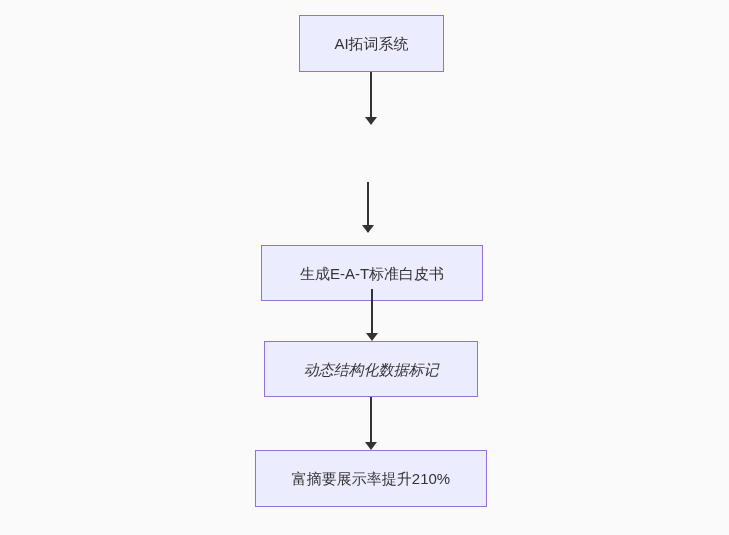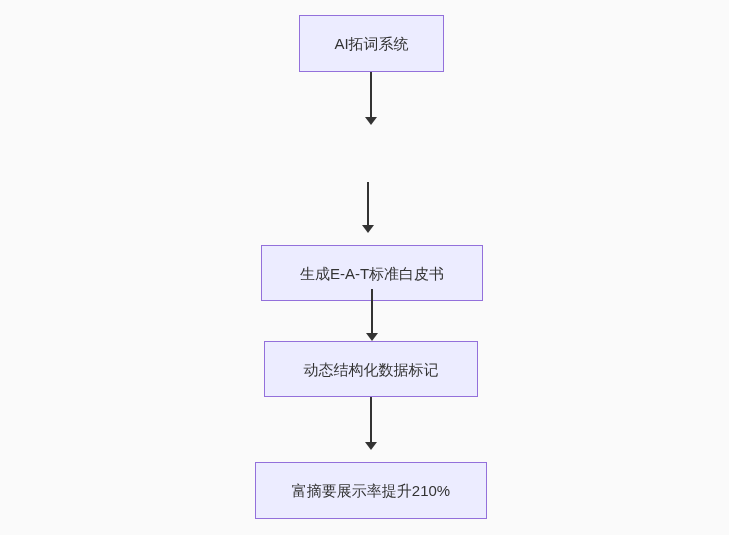--- a/index.html
+++ b/index.html
@@ -48,22 +48,22 @@
     width: 0;
     height: 0;
     border-left: 6px solid transparent;
     border-right: 6px solid transparent;
     border-top: 8px solid var(--arrow);
   }
   
   .node-0 { left: 299px; top: 15px;  width: 145px; height: 57px; }
   .node-1 { left: 274px; top: 125px; width: 189px; height: 57px; }
   .node-2 { left: 261px; top: 233px; width: 222px; height: 56px; margin-top: 12px; }
-  .node-3 { left: 264px; top: 341px; width: 214px; height: 56px; }
-  .node-4 { left: 255px; top: 450px; width: 232px; height: 57px; margin-top: 12px; }
+  .node-3 { left: 264px; top: 341px; width: 214px; height: 56px; font-style: italic; }
+  .node-4 { left: 255px; top: 450px; width: 232px; height: 57px; }
   
   .edge-0 { left: 365px; top: 72px;  height: 53px; }
   .edge-1 { left: 362px; top: 182px; height: 51px; }
   .edge-2 { left: 366px; top: 289px; height: 52px; }
   .edge-3 { left: 365px; top: 397px; height: 53px; }
 </style>
 </head>
 <body>
 
 <div class="canvas">

